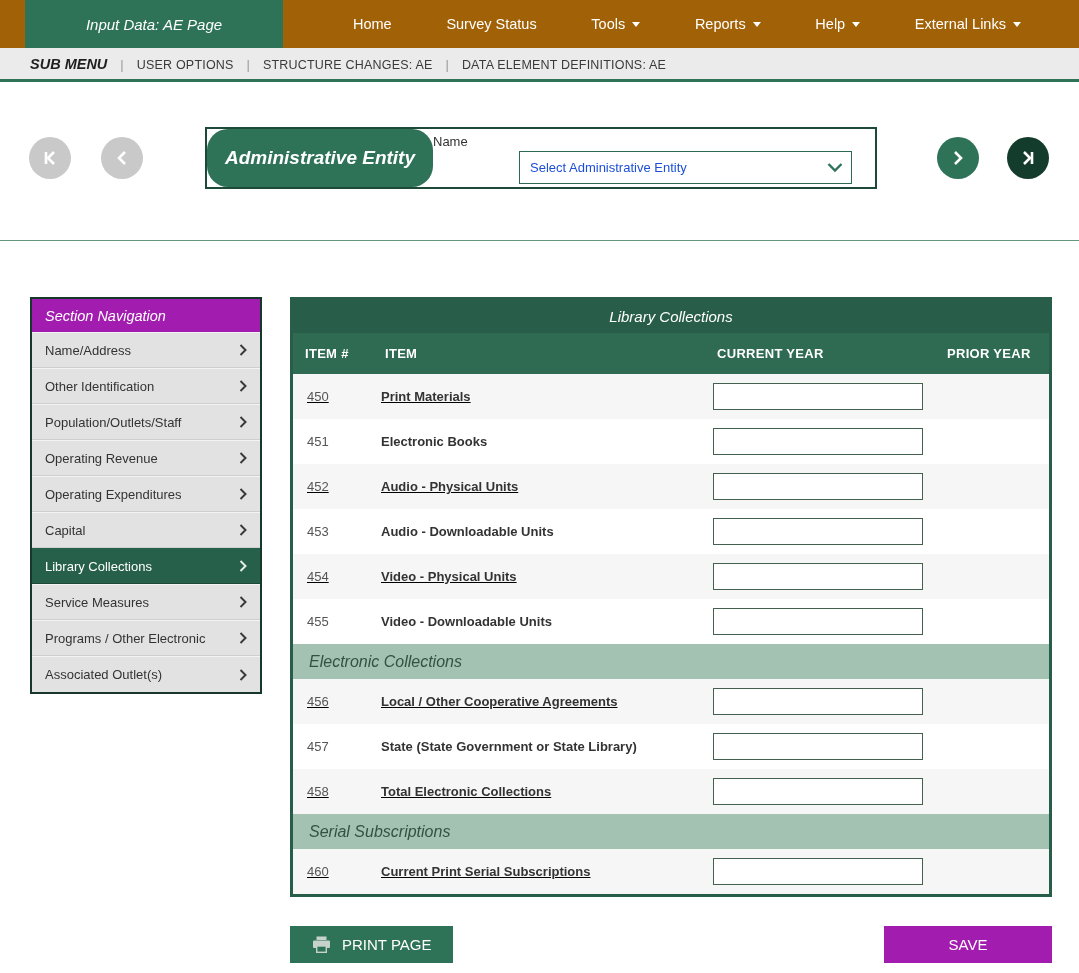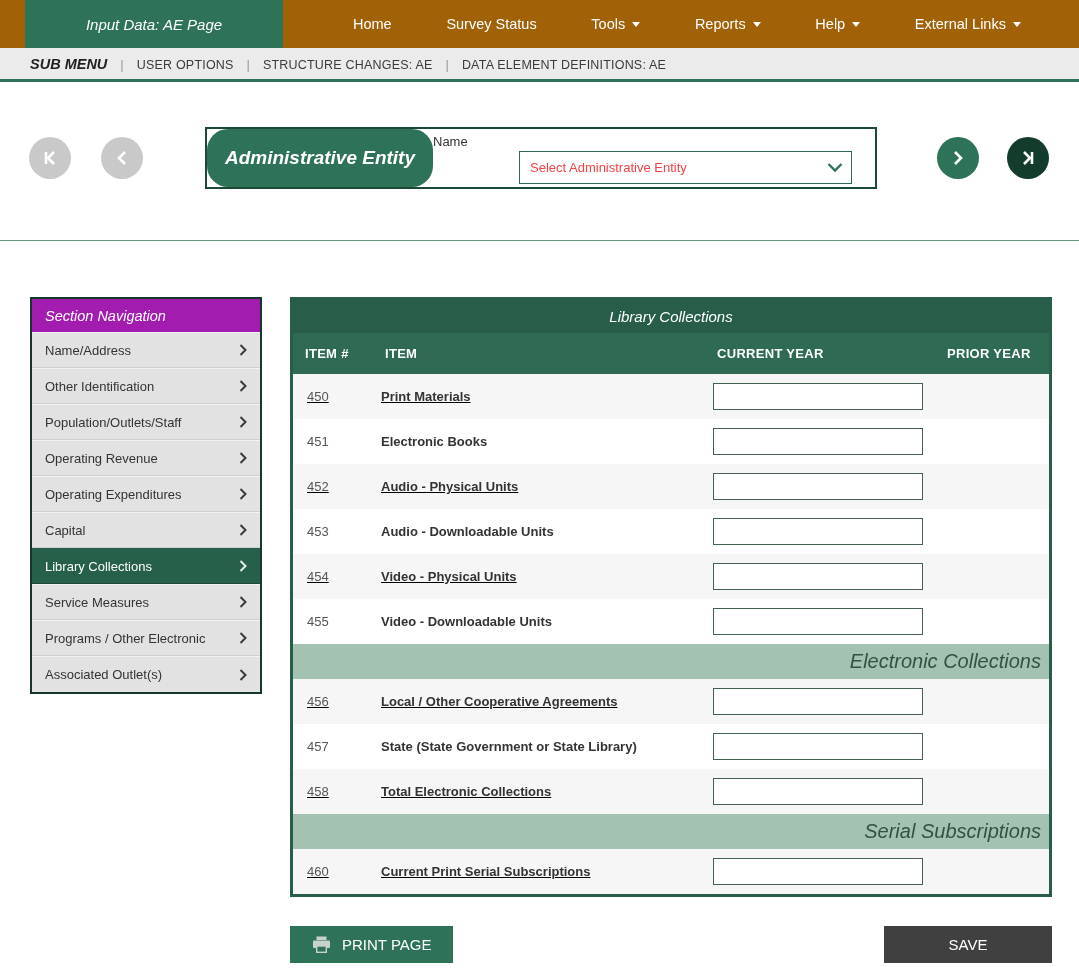--- a/index.html
+++ b/index.html
@@ -39,21 +39,21 @@
 
   .entity-box { margin-left:62px; width:672px; height:62px; border:2px solid #1d4a38; display:flex; background:#fff; flex:none; }
   .entity-label {
     width:226px; background:#2e7357; color:#fff; font-style:italic; font-weight:bold;
     font-size:19px; display:flex; align-items:center; justify-content:center;border-radius:21px;
   }
   .entity-field { flex:1; padding-top:5px; }
   .name-label { font-size:13px; color:#333; }
   .select-wrap { position:relative; margin-left:86px; margin-top:2px; width:333px; }
   .select-wrap select {
-    width:100%; height:33px; border:1px solid #2c6b52; background:#fff; color:#ef4444;
+    width:100%; height:33px; border:1px solid #2c6b52; background:#fff; color:#1d4ed8;
     font-size:13px; padding:0 32px 0 10px; appearance:none; -webkit-appearance:none;
     border-radius:0; font-family:inherit; cursor:pointer;
   }
   .select-chevron { position:absolute; right:9px; top:50%; transform:translateY(-50%); pointer-events:none; display:flex; }
 
   .divider { border-top:1px solid #66977f; margin-top:44px; }
 
   
   .content { display:flex; align-items:flex-start; padding:56px 27px 0 30px; }
 
@@ -78,29 +78,29 @@
   }
   td { padding:0 8px; font-size:13px; }
   .data-row { height:45px; }
   .data-row.shade { background:#f6f6f6;text-decoration:underline; }
   .data-row td.num { color:#555; padding-left:14px; }
   .data-row td.name { font-weight:bold; color:#333; }
   .data-row input {
     width:210px; height:27px; border:1px solid #44604f; padding:0 6px;
     font-size:13px; font-family:inherit; background:#fff;
   }
-  .section-row td { background:#a3c2b2; text-align:right; font-style:italic; font-size:20px; color:#33523f; height:35px;padding-left:16px; }
+  .section-row td { background:#a3c2b2; text-align:left; font-style:italic; font-size:16px; color:#33523f; height:35px;padding-left:16px; }
 
   
   .actions { display:flex; justify-content:space-between; margin:29px 27px 0 290px; }
   .print-btn {
     display:flex; align-items:center; gap:11px; background:#2e7357; border:none; color:#fff;
     font-size:15px; padding:0 22px; height:37px; cursor:pointer; font-family:inherit;
   }
-  .save-btn { width:168px; height:37px; background:#404040; color:#fff; border:none; font-size:15px; cursor:pointer; font-family:inherit; }
+  .save-btn { width:168px; height:37px; background:#a21caf; color:#fff; border:none; font-size:15px; cursor:pointer; font-family:inherit; }
 </style>
 </head>
 <body>
 
 <div class="top-nav">
   <div class="active-tab">Input Data: AE Page</div>
   <div class="nav-items">
       <div class="nav-item">
         <span>Home</span>
       </div>

